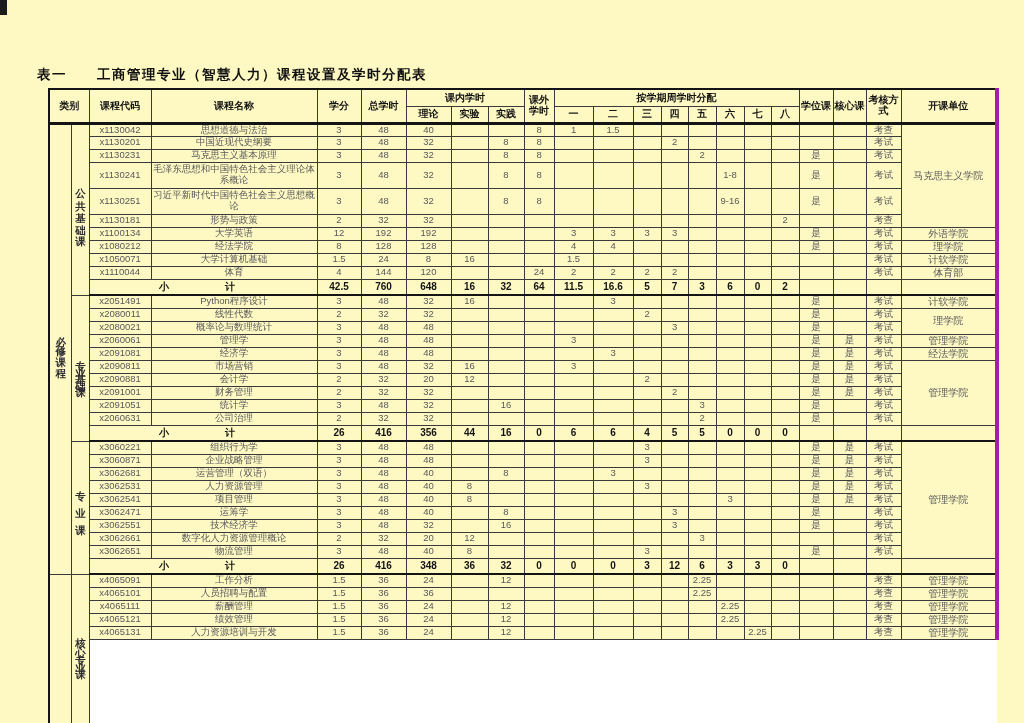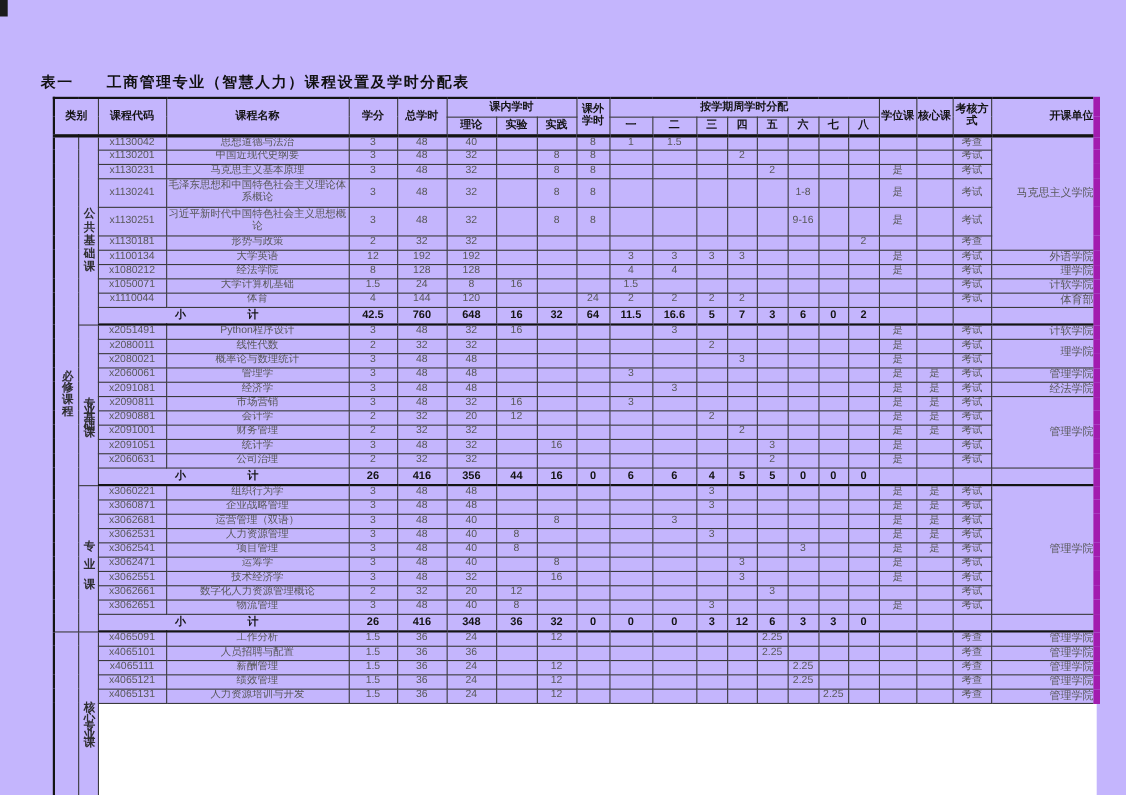--- a/index.html
+++ b/index.html
@@ -1,34 +1,34 @@
 <!DOCTYPE html>
 <html><head>
 <meta charset="utf-8">
 <style>
   html,body{margin:0;padding:0;}
   body{width:1024px;height:723px;overflow:hidden;background:#ffffff;
        font-family:"Liberation Sans","DejaVu Sans",sans-serif;}
-  .page{position:relative;width:1024px;height:723px;background:#c4b5fd;overflow:hidden;}
+  .page{position:relative;width:1024px;height:723px;background:#fef9c3;overflow:hidden;}
   .artifact{position:absolute;left:0;top:0;width:7px;height:15px;background:#1c1c1c;}
   .title{position:absolute;left:37px;top:66px;font-size:13.5px;font-weight:bold;
          color:#111;letter-spacing:1.5px;white-space:nowrap;}
   table{position:absolute;left:48px;top:88px;border-collapse:collapse;table-layout:fixed;
         width:948px;}
   td{border:1px solid #3a3a3c;font-size:9.5px;color:#58585a;text-align:center;
      vertical-align:middle;padding:0;line-height:1.12;overflow:hidden;word-break:break-all;}
   tr.rh1{height:17px;} tr.rh2{height:17px;}
   tr.rh1 td,tr.rh2 td{font-weight:bold;color:#141414;font-size:10px;line-height:1.05;}
   tr.rh1 td{border-top:2px solid #141414;}
   tr.rh2 td{border-bottom:3px solid #141414;}
   tr.rh1 td[rowspan]{border-bottom:3px solid #141414;}
   tr.r{height:13px;} tr.rt{height:26px;} tr.rs{height:16px;} tr.rclip{height:85px;}
   tr.rs td{font-weight:bold;color:#141414;font-size:10px;border-bottom:2px solid #141414;}
   td.colL{border-left:2px solid #141414;}
-  td.colR{border-right:6px solid #a21caf;text-align:right;}
+  td.colR{border-right:4px solid #a21caf;}
   td.vcat{vertical-align:middle;}
   .vert{writing-mode:vertical-lr;text-orientation:upright;margin:0 auto;color:#2e2e30;
         font-weight:bold;font-size:10.5px;}
   .sp-outer{letter-spacing:11px;}
   .sp-in1{letter-spacing:12px;}
   .sp-in2{letter-spacing:7px;}
   .sp-in3{letter-spacing:18px;}
   .sp-in4{letter-spacing:8px;}
   td.unit{padding:0 0;font-size:10px;line-height:1.15;}
   td.name{font-size:9.5px;}

